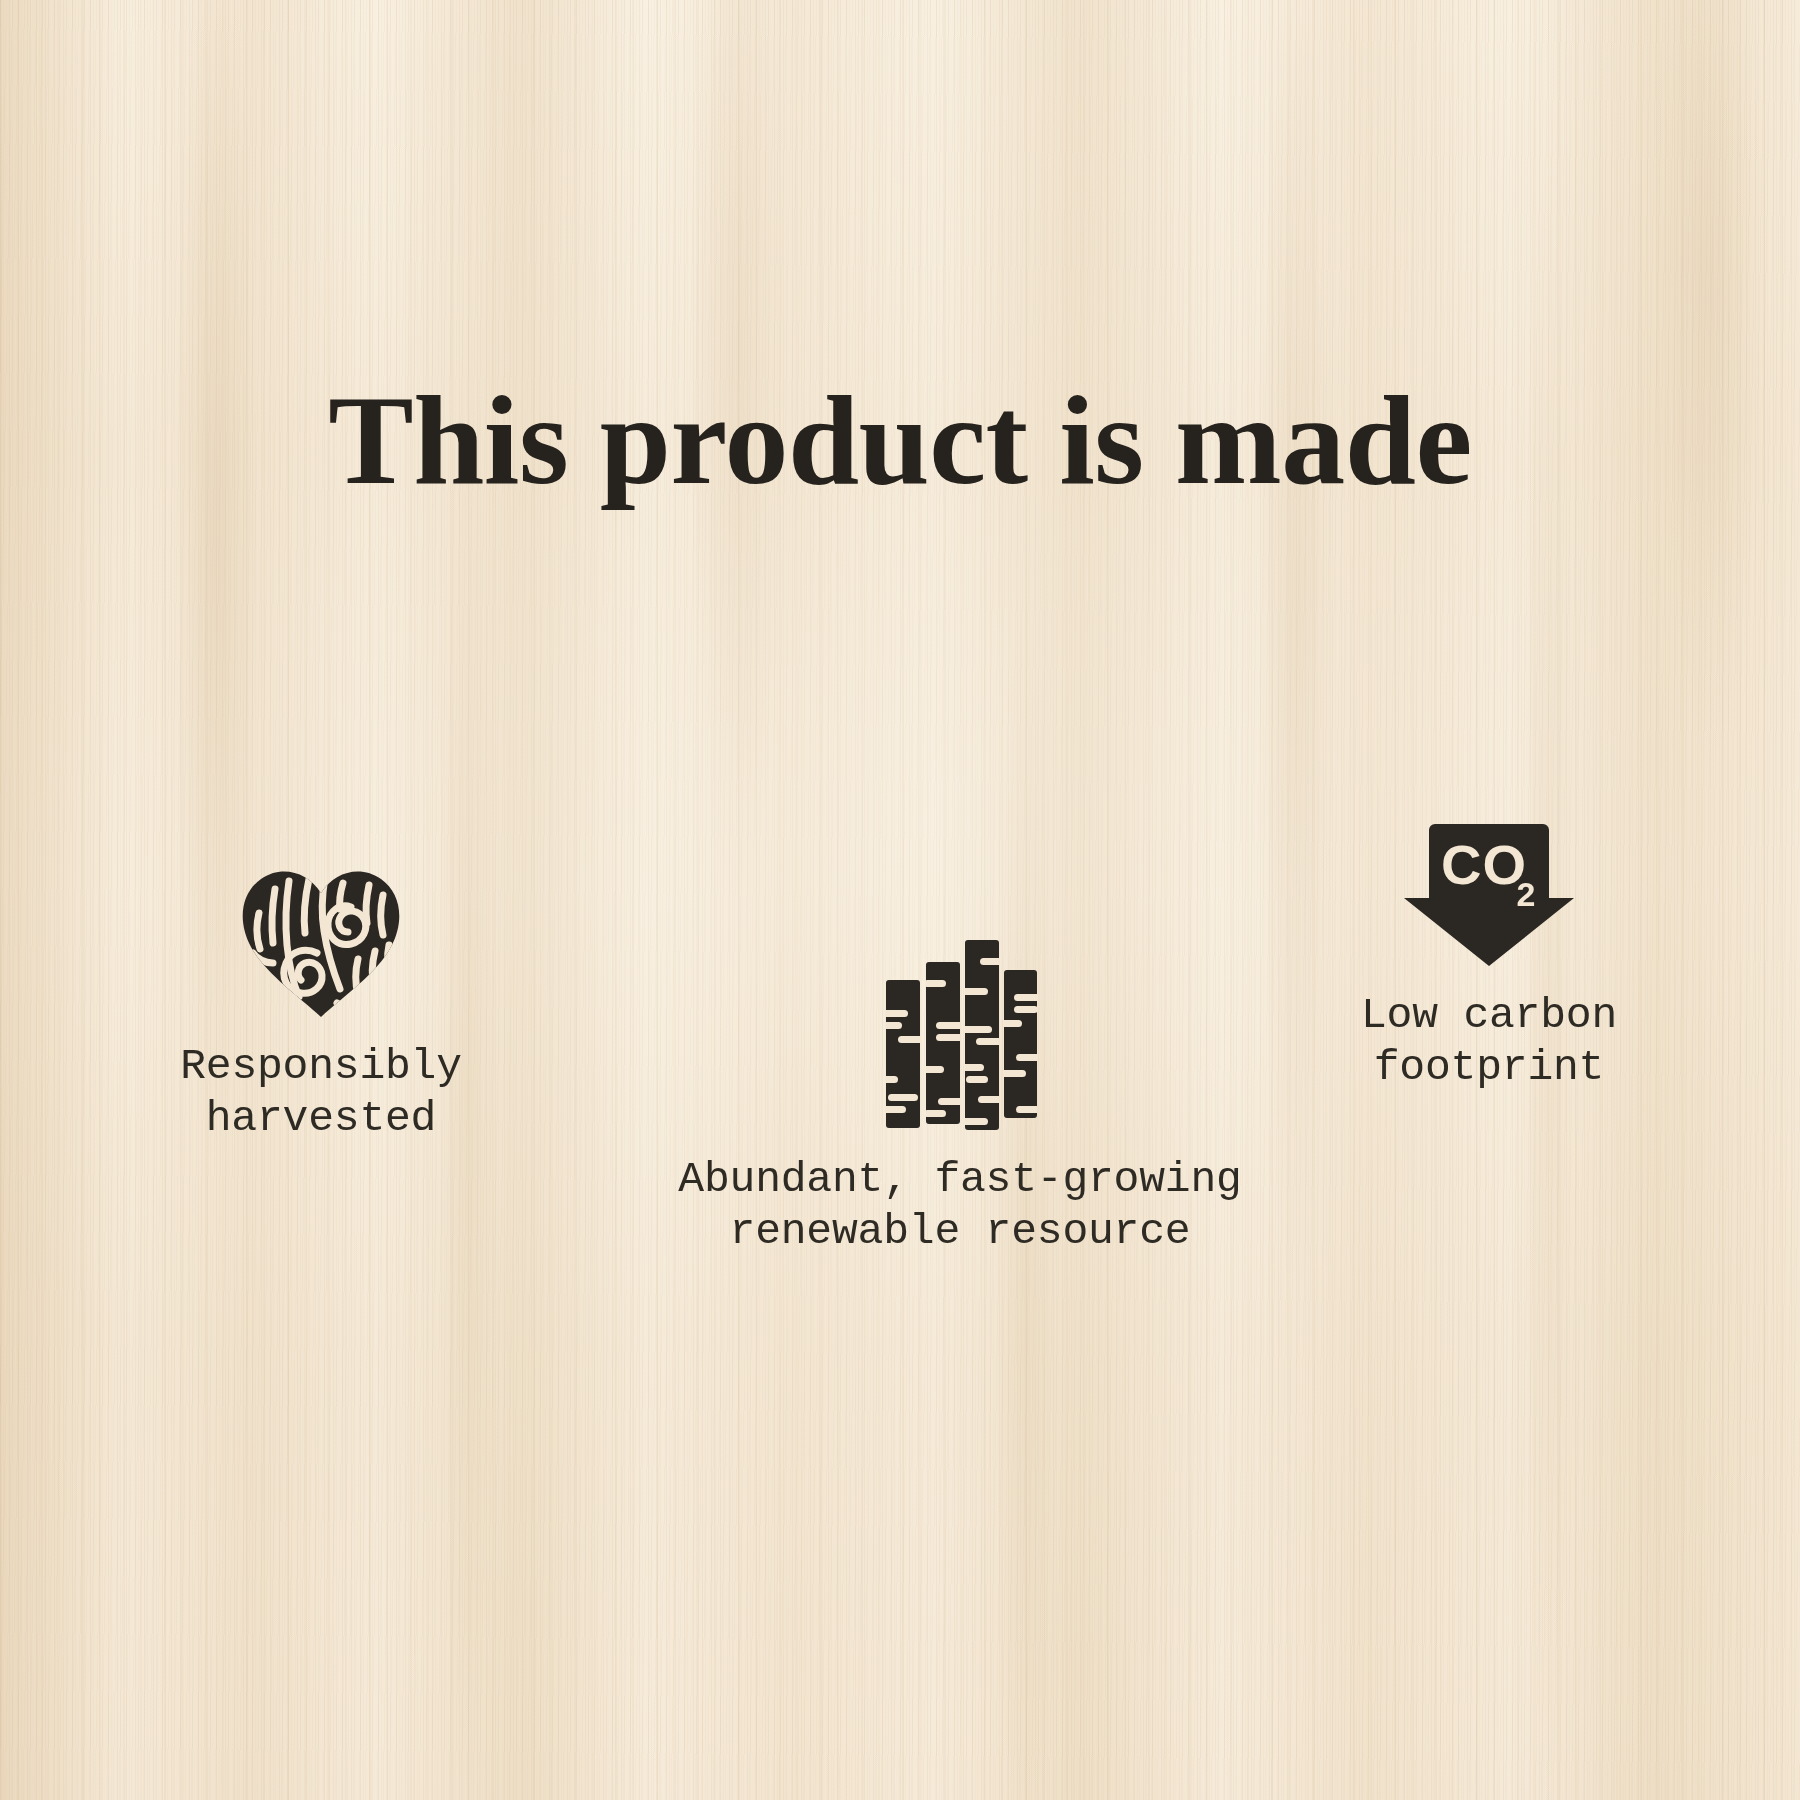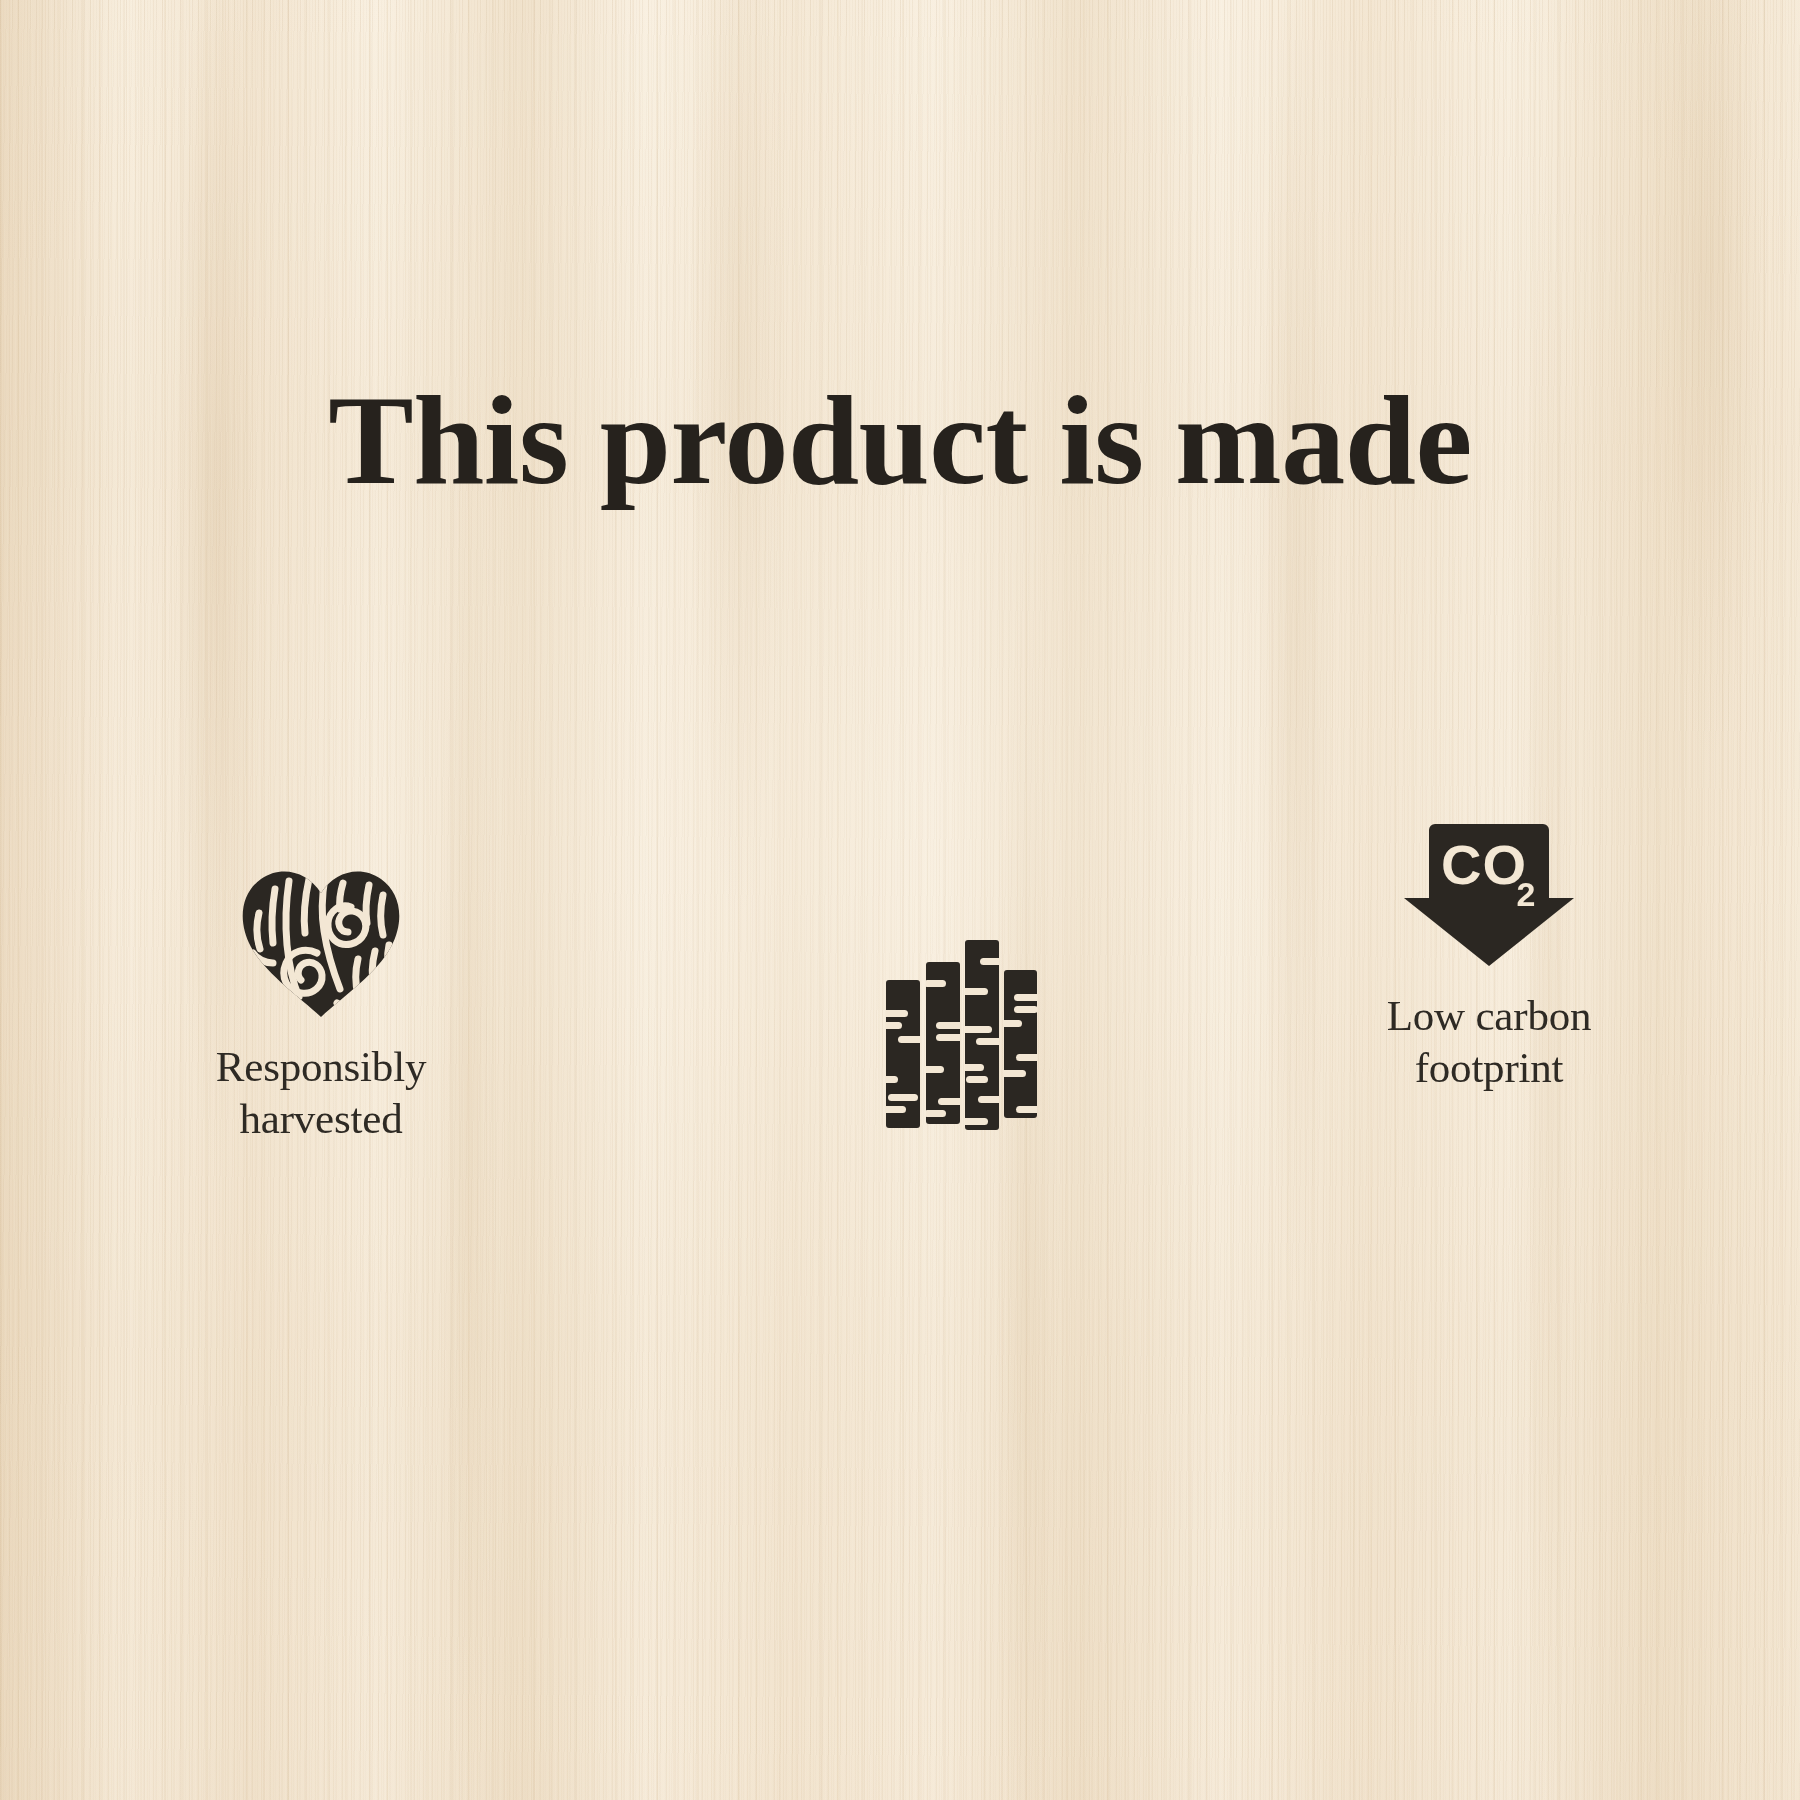--- a/index.html
+++ b/index.html
@@ -141,21 +141,21 @@
     color:#2c2823;
   }
 
   .feature .icon-wrap {
     display:flex;
     align-items:flex-end;
     justify-content:center;
   }
 
   .feature .caption {
-    font-family:Liberation Serif, serif;
+    font-family:Liberation Mono, monospace;
     font-size:43px;
     line-height:52px;
     color:#2e2a24;
     margin-top:22px;
     white-space:pre-line;
     letter-spacing:-0.2px;
   }
 
   
   .feat-left   { left:26px;   width:470px; top:79px; }
@@ -299,20 +299,22 @@
                 <rect x="134" y="58" width="28" height="7" rx="3.5"></rect>
                 <rect x="134" y="70" width="24" height="7" rx="3.5"></rect>
                 <rect x="120" y="84" width="22" height="7" rx="3.5"></rect>
                 <rect x="136" y="118" width="24" height="7" rx="3.5"></rect>
                 <rect x="120" y="134" width="26" height="7" rx="3.5"></rect>
                 <rect x="136" y="170" width="26" height="7" rx="3.5"></rect>
               </g>
             </g>
           </svg>
         </div>
+        <div class="caption">Abundant, fast-growing
+renewable resource</div>
       </div>
 
       <div class="feature feat-right">
         <div class="icon-wrap">
           <svg width="178" height="148" viewBox="0 0 178 148" aria-hidden="true">
             <path d="M35 4 H143 A6 6 0 0 1 149 10 V78 H174 L89 146 L4 78 H29 V10 A6 6 0 0 1 35 4 Z" fill="#2b2722"></path>
             <text x="84" y="64" text-anchor="middle" font-family="&quot;Liberation Sans&quot;, sans-serif" font-weight="bold" font-size="56" letter-spacing="1" fill="#f3e7d4">CO</text>
             <text x="126" y="86" text-anchor="middle" font-family="&quot;Liberation Sans&quot;, sans-serif" font-weight="bold" font-size="34" fill="#f3e7d4">2</text>
           </svg>
         </div>

